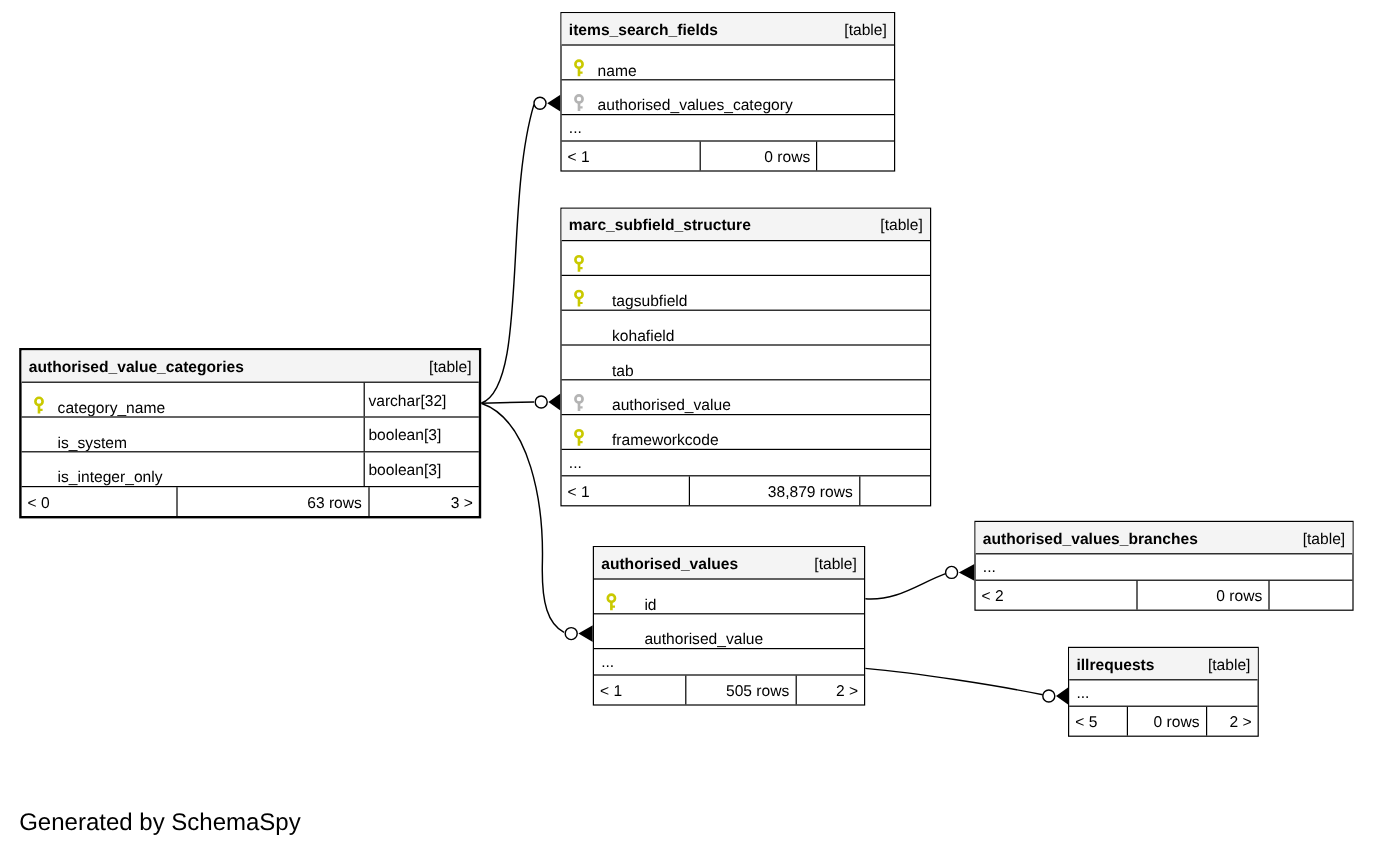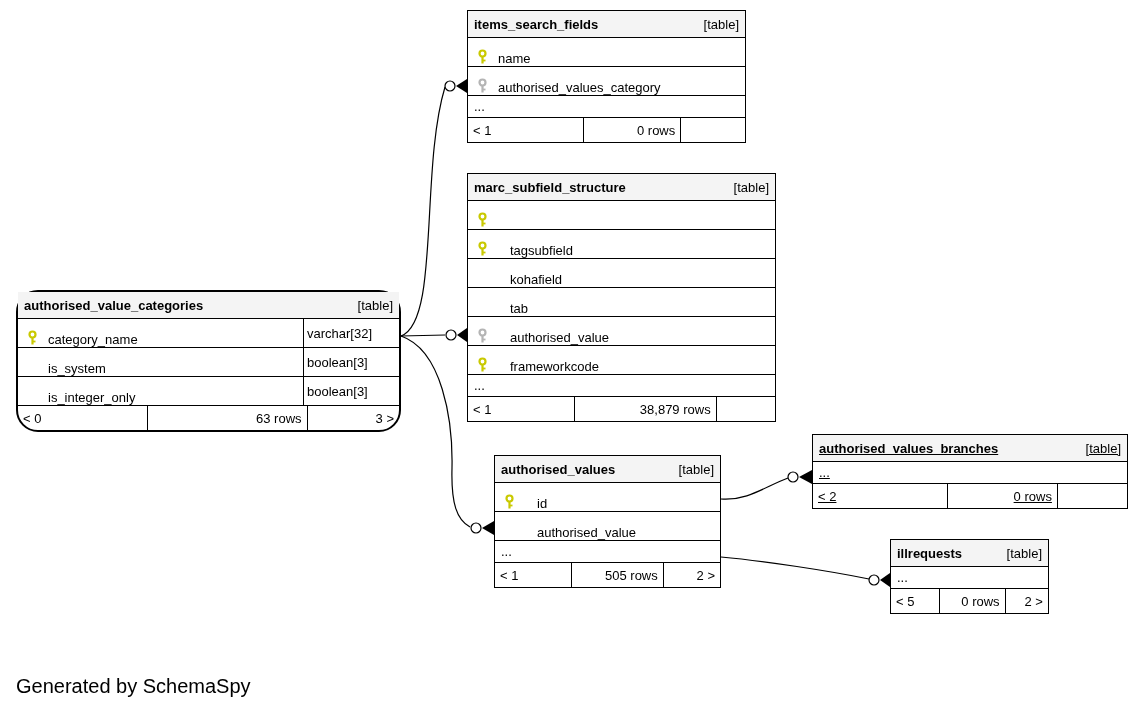--- a/index.html
+++ b/index.html
@@ -11,21 +11,21 @@
   }
   *{box-sizing:border-box;margin:0;padding:0;}
   html,body{background:var(--background);}
   .canvas{
     position:relative;width:1144px;height:705px;background:var(--background);
     font-family:"Liberation Sans","DejaVu Sans",sans-serif;font-size:13px;color:#000;
     overflow:hidden;
   }
   svg.rels{position:absolute;left:0;top:0;pointer-events:none;}
   .tbl{position:absolute;background:#fff;border:1px solid var(--line);}
-  .tbl.focal{border-width:2px;border-radius:22px;}
+  .tbl.focal{border-width:2px;}
   .hdr{display:flex;justify-content:space-between;align-items:center;gap:24px;
        height:27px;padding:0 6px;background:var(--header-bg);border-bottom:1px solid var(--line);}
   .nm{font-weight:bold;white-space:nowrap;}
   .tag{white-space:nowrap;}
   .row{display:flex;align-items:flex-end;height:29px;border-bottom:1px solid var(--line);padding-left:8px;}
   .slot{width:22px;display:flex;align-items:center;flex:0 0 auto;}
   .wide .slot{width:34px;}
   .cn{flex:1 1 auto;white-space:nowrap;overflow:hidden;}
   .type{flex:0 0 96px;align-self:stretch;display:flex;align-items:center;
         border-left:1px solid var(--line);padding:0 3px;margin-right:-0px;white-space:nowrap;}
@@ -212,21 +212,21 @@
       <span class="cn">authorised_value</span>
     </div>
     <div class="dots">...</div>
     <div class="ftr">
       <span class="fc fl" style="width:34%">&lt; 1</span>
       <span class="fc fm" style="width:41%">505 rows</span>
       <span class="fc fr" style="width:25%">2 &gt;</span>
     </div>
   </div>
 
-  <div class="tbl" style="left:812px;top:434px;width:316px;text-decoration:underline;">
+  <div class="tbl" style="left:812px;top:434px;width:316px;">
     <div class="hdr">
       <span class="nm">authorised_values_branches</span>
       <span class="tag">[table]</span>
     </div>
     <div class="dots">...</div>
     <div class="ftr">
       <span class="fc fl" style="width:43%">&lt; 2</span>
       <span class="fc fm" style="width:35%">0 rows</span>
       <span class="fc fr" style="width:22%"></span>
     </div>

